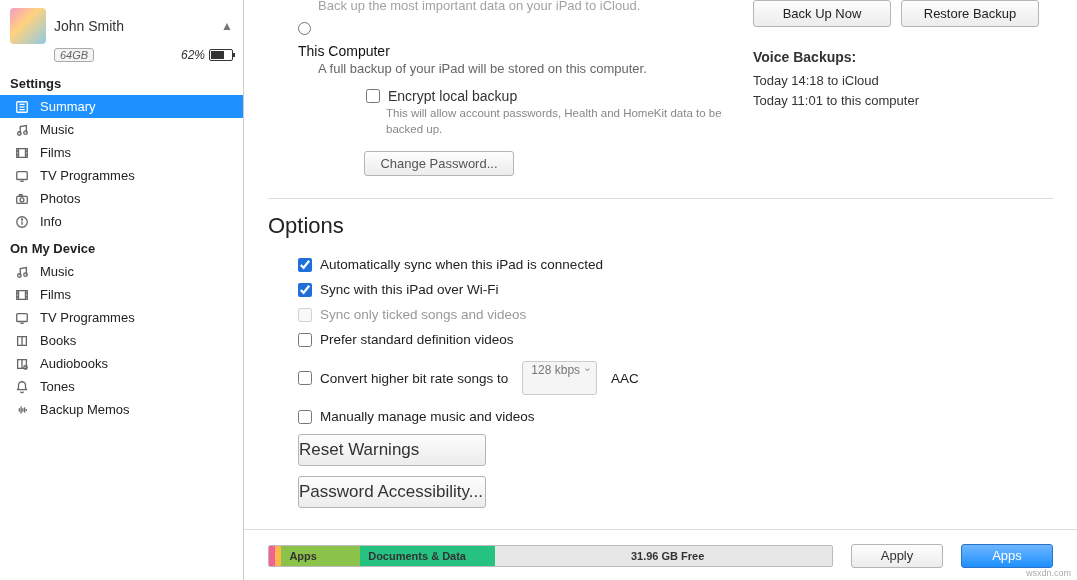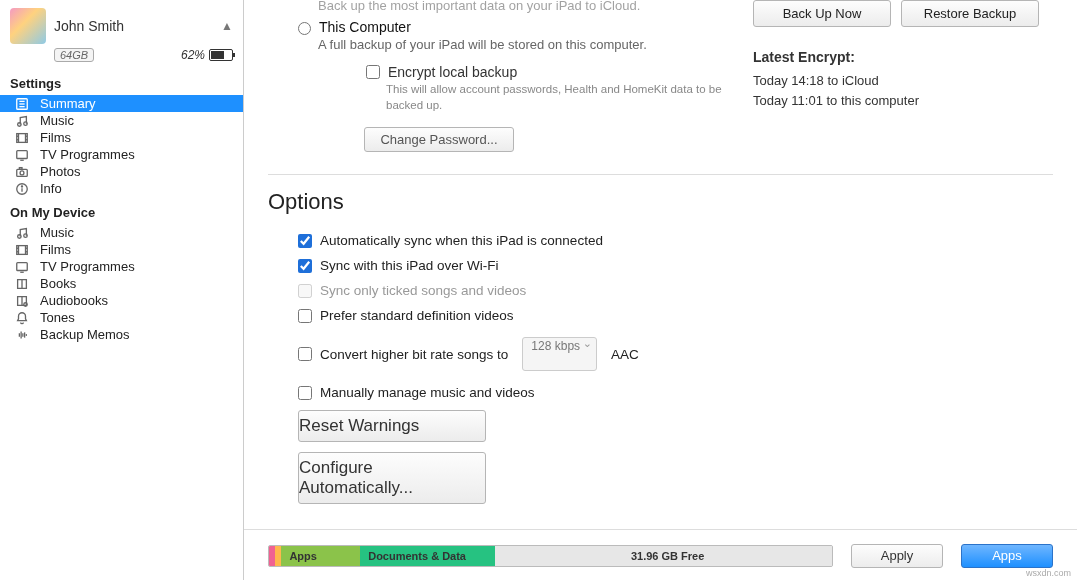--- a/index.html
+++ b/index.html
@@ -15,34 +15,34 @@
   .eject { color: #777; font-size: 12px; }
   .dev-row2 { display: flex; align-items: center; gap: 8px; margin-top: 4px; padding-left: 44px; font-style: italic; }
   .cap-badge { border: 1px solid #aaa; border-radius: 3px; padding: 0 5px; font-size: 11px; color: #666; background: #f4f4f4; }
   .batt-wrap { margin-left: auto; display: flex; align-items: center; gap: 4px; font-size: 12px; color: #333; }
   .batt-icon { width: 24px; height: 12px; border: 1px solid #333; border-radius: 2px; position: relative; }
   .batt-icon::after { content: ""; position: absolute; right: -3px; top: 3px; width: 2px; height: 4px; background: #333; }
   .batt-fill { position: absolute; left: 1px; top: 1px; bottom: 1px; width: 60%; background: #333; }
 
   .sect-head { font-weight: 600; font-size: 13px; padding: 8px 10px 4px 10px; color: #222; }
   .nav-list { list-style: none; }
-  .nav-item { display: flex; align-items: center; gap: 10px; padding: 4px 10px 4px 14px; height: 17px; font-size: 13px; color: #222; cursor: default; }
+  .nav-item { display: flex; align-items: center; gap: 10px; padding: 4px 10px 4px 14px; height: 23px; font-size: 13px; color: #222; cursor: default; }
   .nav-item.selected { background: #1e90ff; color: #fff; }
   .nav-item .nic { width: 16px; height: 16px; display: flex; align-items: center; justify-content: center; color: #666; }
   .nav-item.selected .nic { color: #fff; }
   .nic svg { width: 14px; height: 14px; stroke: currentColor; fill: none; stroke-width: 1.5; }
 
   
   .main { flex: 1; display: flex; flex-direction: column; background: #fff; overflow: hidden; }
   .content { flex: 1; overflow: auto; padding: 0 24px 18px 24px; }
   .backup-row { display: flex; gap: 24px; padding-top: 0; }
   .backup-left { flex: 1; }
   .backup-right { width: 300px; }
   .trunc-top { color: #555; padding: 0 0 6px 50px; font-size: 13px; }
-  .radio-row { display: flex; align-items: flex-start; gap: 8px; margin-left: 30px; }
+  .radio-row { display: flex; align-items: flex-start; gap: 8px; margin-left: 30px; flex-direction: column; }
   input[type=radio] { margin-top: 3px; }
   .radio-label { font-size: 14px; color: #111; }
   .radio-desc { color: #666; font-size: 13px; margin-left: 50px; margin-top: 2px; }
   .enc-row { display: flex; align-items: center; gap: 8px; margin-left: 98px; margin-top: 12px; }
   .small-desc { color: #888; font-size: 11.5px; margin-left: 64px; margin-top: 2px; max-width: 340px; line-height: 1.35; }
   .chg-pwd-row { margin-left: 62px; margin-top: 14px; }
 
   .btn { display: inline-block; border: 1px solid #b5b5b5; background: linear-gradient(#fdfdfd,#ececec); border-radius: 3px; padding: 4px 14px; font-size: 13px; color: #222; cursor: default; }
   .btn.wide { padding: 5px 0; width: 138px; text-align: center; }
   .btn-row-top { display: flex; gap: 10px; }
@@ -262,21 +262,21 @@
           <div class="chg-pwd-row" style="margin-left:96px;">
             <span class="btn" style="width:150px; text-align:center; display:inline-block; color:#555;">Change Password...</span>
           </div>
         </div>
 
         <div class="backup-right">
           <div class="btn-row-top">
             <span class="btn wide">Back Up Now</span>
             <span class="btn wide">Restore Backup</span>
           </div>
-          <div class="latest-head">Latest Encrypt:</div>
+          <div class="latest-head">Voice Backups:</div>
           <div class="latest-line">Today 14:18 to iCloud</div>
           <div class="latest-line">Today 11:01 to this computer</div>
         </div>
       </div>
 
       <hr class="hr">
 
       <div class="sec-title">Options</div>
       <div class="opts" id="opts">
           <div class="opt-row">
@@ -300,21 +300,21 @@
             <span>Convert higher bit rate songs to</span>
             <span class="select-like">128 kbps</span>
             <span>AAC</span>
           </div>
           <div class="opt-row">
             <input type="checkbox" style="">
             <span>Manually manage music and videos</span>
           </div>
           <div class="opt-btns">
             <span class="obtn">Reset Warnings</span>
-            <span class="obtn">Configure Automatically...</span>
+            <span class="obtn">Password Accessibility...</span>
           </div>
         </div>
     </div>
 
     <div class="footer">
       <div class="storage">
         <div class="seg audio"></div>
         <div class="seg other"></div>
         <div class="seg apps">
             <span>Apps</span>

